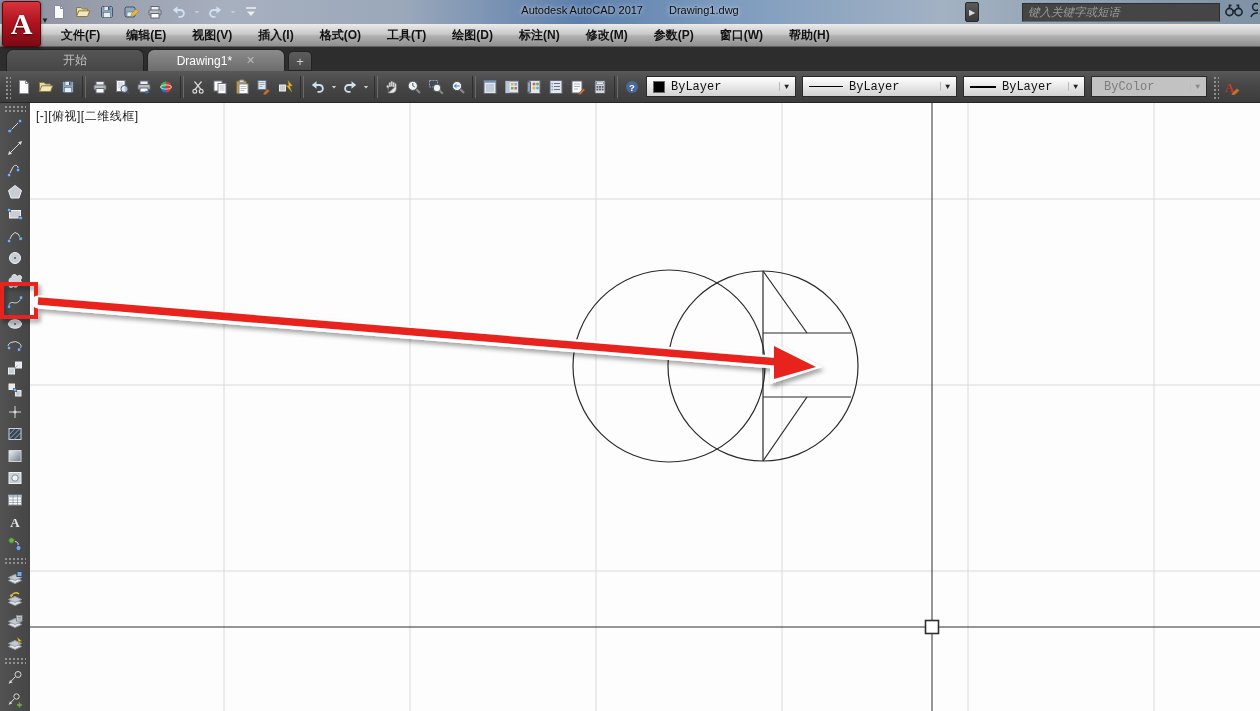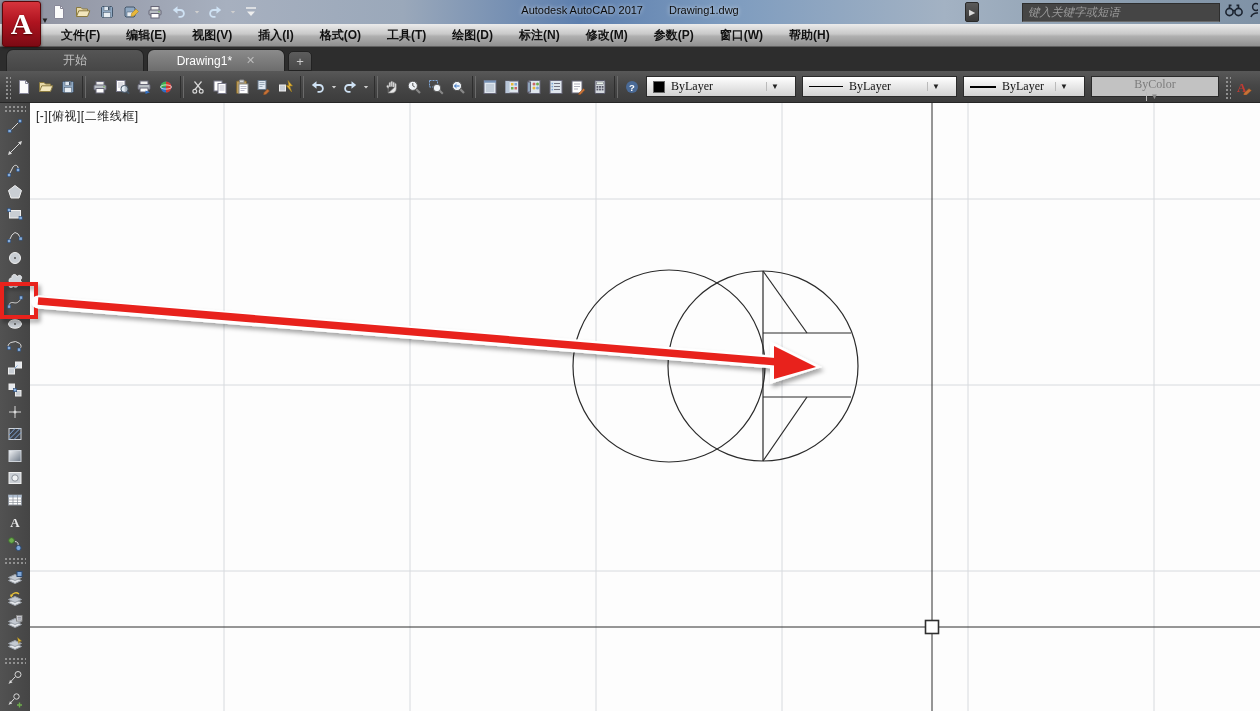--- a/index.html
+++ b/index.html
@@ -46,22 +46,22 @@
   
   .toolbar{position:absolute;left:0;top:71px;width:1260px;height:32px;
     background:linear-gradient(180deg,#585858,#474747 45%,#3c3c3c);border-bottom:1px solid #262626;
     display:flex;align-items:center;box-sizing:border-box;padding:0 2px;}
   .tb-grip{width:7px;height:24px;margin:0 2px;
     background-image:radial-gradient(#8f8f8f 34%,transparent 36%);background-size:4px 4px;background-position:1px 1px;}
   .tb-btn{width:22px;height:24px;display:flex;align-items:center;justify-content:center;border-radius:2px;flex:none;}
   .tb-btn.small{width:10px;}
   .tb-sep{width:2px;height:22px;margin:0 3px;border-left:1px solid #2e2e2e;border-right:1px solid #6a6a6a;flex:none;}
   .tb-select{height:21px;background:linear-gradient(#ffffff,#e8e8e8 50%,#d2d2d2);border:1px solid #2a2a2a;
-    display:flex;align-items:center;font-family:Liberation Serif, serif;font-size:12px;color:#111;
-    padding:0 12px 0 6px;box-sizing:border-box;margin:0 3px;flex:none;}
+    display:flex;align-items:center;font-family:Liberation Mono, monospace;font-size:12px;color:#111;
+    padding:0 2px 0 6px;box-sizing:border-box;margin:0 3px;flex:none;}
   .tb-select .val{flex:1;text-align:left;padding-left:6px;}
   .tb-select .arrow{font-size:8px;color:#222;padding:0 4px;border-left:1px solid #bbb;margin-left:4px;}
   .tb-select.disabled{background:#c2c2c2;color:#7c7c7c;}
   .tb-select.disabled .arrow{color:#8a8a8a;}
   .swatch{width:10px;height:10px;background:#000;border:1px solid #666;}
   .ltline{width:34px;height:1px;background:#000;}
   .lwline{width:26px;height:2px;background:#000;}
   
   .drawbar{position:absolute;left:0;top:103px;width:30px;bottom:0;background:linear-gradient(90deg,#525252,#454545);
     border-right:1px solid #2a2a2a;display:flex;flex-direction:column;align-items:center;overflow:hidden;}
@@ -424,21 +424,21 @@
       <div class="tb-select" style="width: 155px;">
         <span class="ltline"></span>
         <span class="val">ByLayer</span>
         <span class="arrow">▼</span>
       </div>
       <div class="tb-select" style="width: 122px;">
         <span class="lwline"></span>
         <span class="val">ByLayer</span>
         <span class="arrow">▼</span>
       </div>
-      <div class="tb-select disabled" style="width: 128px; flex-direction: column;">
+      <div class="tb-select disabled" style="width: 116px;">
         <span class="val">ByColor</span>
         <span class="arrow">▼</span>
       </div>
       <div class="tb-grip"></div>
       <div class="tb-btn">
         <svg viewBox="0 0 16 16" width="16" height="16">
           <text x="1" y="13" font-size="13" font-weight="bold" fill="#c23b33" font-family="Liberation Serif,serif">A</text>
           <path d="M8,14 l5,-4.5 2.5,2 -5,4.5 -3,0.5 Z" fill="#c87137" stroke="#7a4a20" stroke-width="0.5"></path>
         </svg>
       </div>

